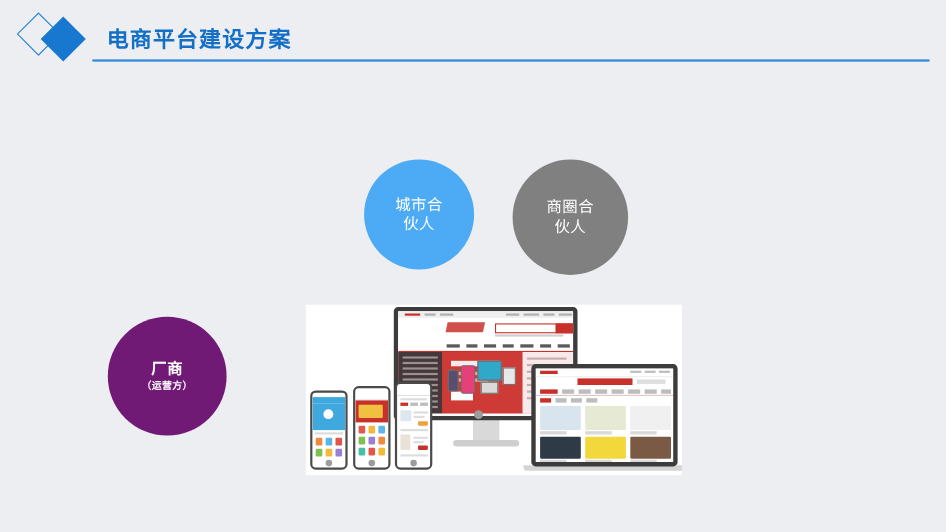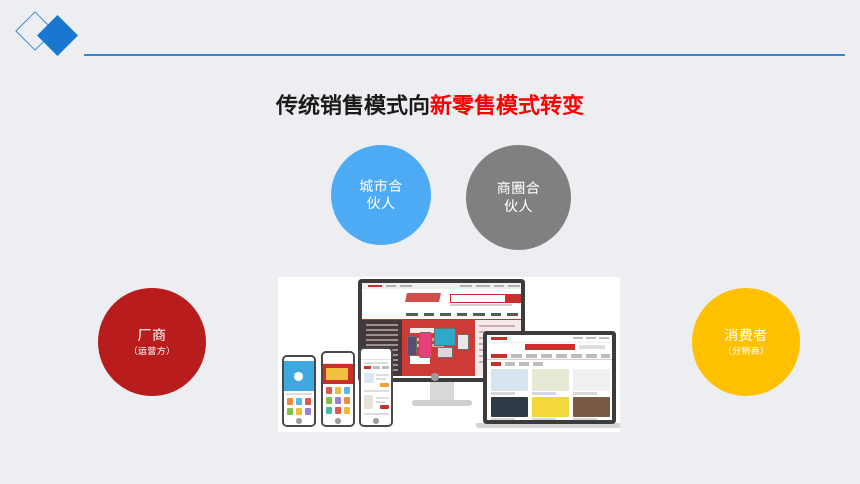--- a/index.html
+++ b/index.html
@@ -108,21 +108,21 @@
   .bubble .b-label {
     font-size: 14px;
     letter-spacing: 0.5px;
   }
   .bubble .b-sub {
     font-size: 9px;
     margin-top: 2px;
     letter-spacing: 0.3px;
   }
 
-  #bubble-manufacturer { left: 98px;  top: 288px; width: 108px; height: 108px; background: #b91c1c; z-index: 6; }
+  #bubble-manufacturer { left: 98px;  top: 288px; width: 108px; height: 108px; background: #701a75; z-index: 6; font-weight: bold; }
   #bubble-regional     { left: 172px; top: 177px; width: 105px; height: 105px; background: #808080; z-index: 6; }
   #bubble-city         { left: 331px; top: 145px; width: 100px; height: 100px; background: #4DABF5; z-index: 6; }
   #bubble-district     { left: 466px; top: 145px; width: 105px; height: 105px; background: #808080; z-index: 6; }
   #bubble-retailer     { left: 600px; top: 188px; width: 108px; height: 108px; background: #8CC751; z-index: 6; }
   #bubble-consumer     { left: 692px; top: 288px; width: 108px; height: 108px; background: #FFC000; z-index: 6; }
 
   
   .mockup-panel {
     position: absolute;
     left: 278px;
@@ -272,26 +272,24 @@
 </head>
 <body>
 
 <div class="slide">
 
   <div class="header">
     <div class="logo-mark">
       <div class="diamond-outline"></div>
       <div class="diamond-filled"></div>
     </div>
+    <div class="header-title">电商平台建设方案</div>
     <div class="header-rule"></div>
   </div>
 
-  <div class="slide-title">
-    <span>传统销售模式向</span><span class="accent">新零售模式转变</span>
-  </div>
 
   <div class="mockup-panel">
 
     <div class="monitor-stand">
       <div class="stand-neck"></div>
       <div class="stand-base"></div>
     </div>
 
     <div class="monitor">
       <div class="site">
@@ -480,18 +478,14 @@
     <div class="b-label">城市合</div>
     <div class="b-label">伙人</div>
   </div>
 
   <div class="bubble" id="bubble-district">
     <div class="b-label">商圈合</div>
     <div class="b-label">伙人</div>
   </div>
 
 
-  <div class="bubble" id="bubble-consumer">
-    <div class="b-label">消费者</div>
-    <div class="b-sub">（分销商）</div>
-  </div>
 
 </div>
 
 </body></html>

